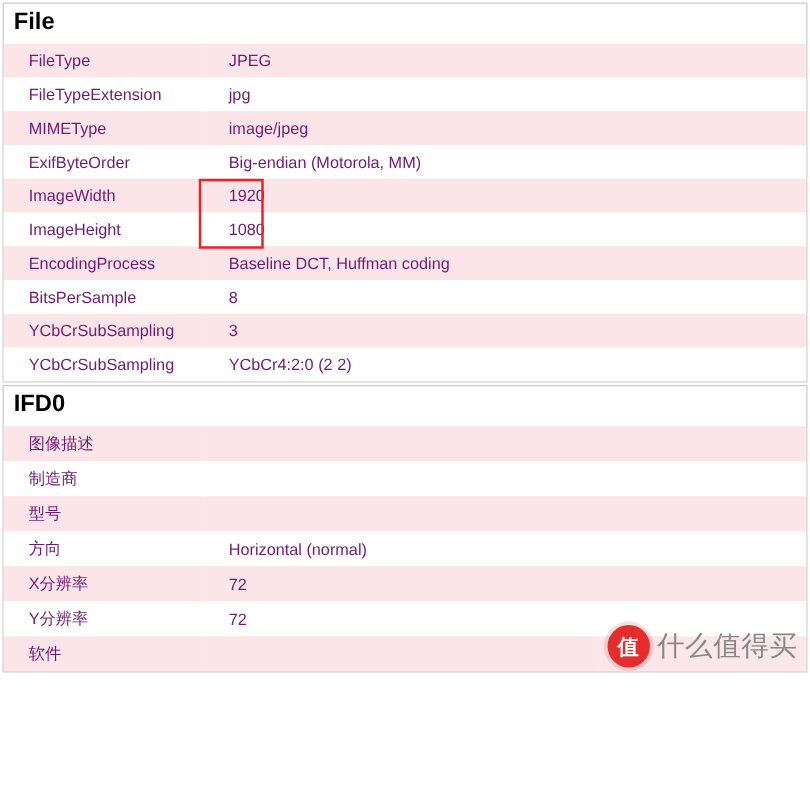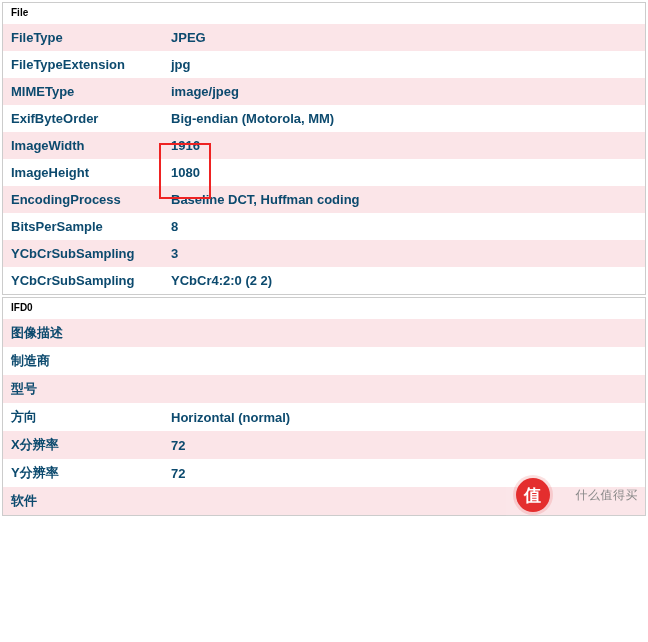--- a/index.html
+++ b/index.html
@@ -10,36 +10,35 @@
       color: #333;
       width: 648px;
       position: relative;
     }
     .panel {
       border: 1px solid #ccc;
       margin: 2px;
     }
     .panel-title {
       font-weight: bold;
-      font-size: 10px;
+      font-size: 19px;
       padding: 4px 8px 6px 8px;
       color: #000;
     }
     table {
       width: 100%;
       border-collapse: collapse;
     }
     tr {
       height: 27px;
     }
     td {
-      padding: 5px 8px;
-      color: #0c4a6e;
+      padding: 5px 20px;
+      color: #701a75;
       vertical-align: middle;
-      font-weight: bold;
     }
     td.key {
       width: 160px;
     }
     tr:nth-child(odd) td {
       background: #fbe5e8;
     }
     tr:nth-child(even) td {
       background: #fff;
     }
@@ -65,25 +64,24 @@
       background: #e42e2e;
       color: #fff;
       font-size: 17px;
       font-weight: bold;
       display: flex;
       align-items: center;
       justify-content: center;
       box-shadow: 0 0 0 3px rgba(228,46,46,0.15);
     }
     .watermark-text {
-      font-size: 12px;
+      font-size: 22px;
       color: #888;
       font-weight: 500;
       letter-spacing: 0.5px;
-      margin-left: 20px;
     }
   </style>
 </head>
 <body>
 
 <div class="panel">
   <div class="panel-title">File</div>
   <table>
     <tbody>
         <tr>
@@ -97,21 +95,21 @@
     <tr>
           <td class="key">MIMEType</td>
           <td>image/jpeg</td>
         </tr>
     <tr>
           <td class="key">ExifByteOrder</td>
           <td>Big-endian (Motorola, MM)</td>
         </tr>
     <tr>
           <td class="key">ImageWidth</td>
-          <td>1916</td>
+          <td>1920</td>
         </tr>
     <tr>
           <td class="key">ImageHeight</td>
           <td>1080</td>
         </tr>
     <tr>
           <td class="key">EncodingProcess</td>
           <td>Baseline DCT, Huffman coding</td>
         </tr>
     <tr>

